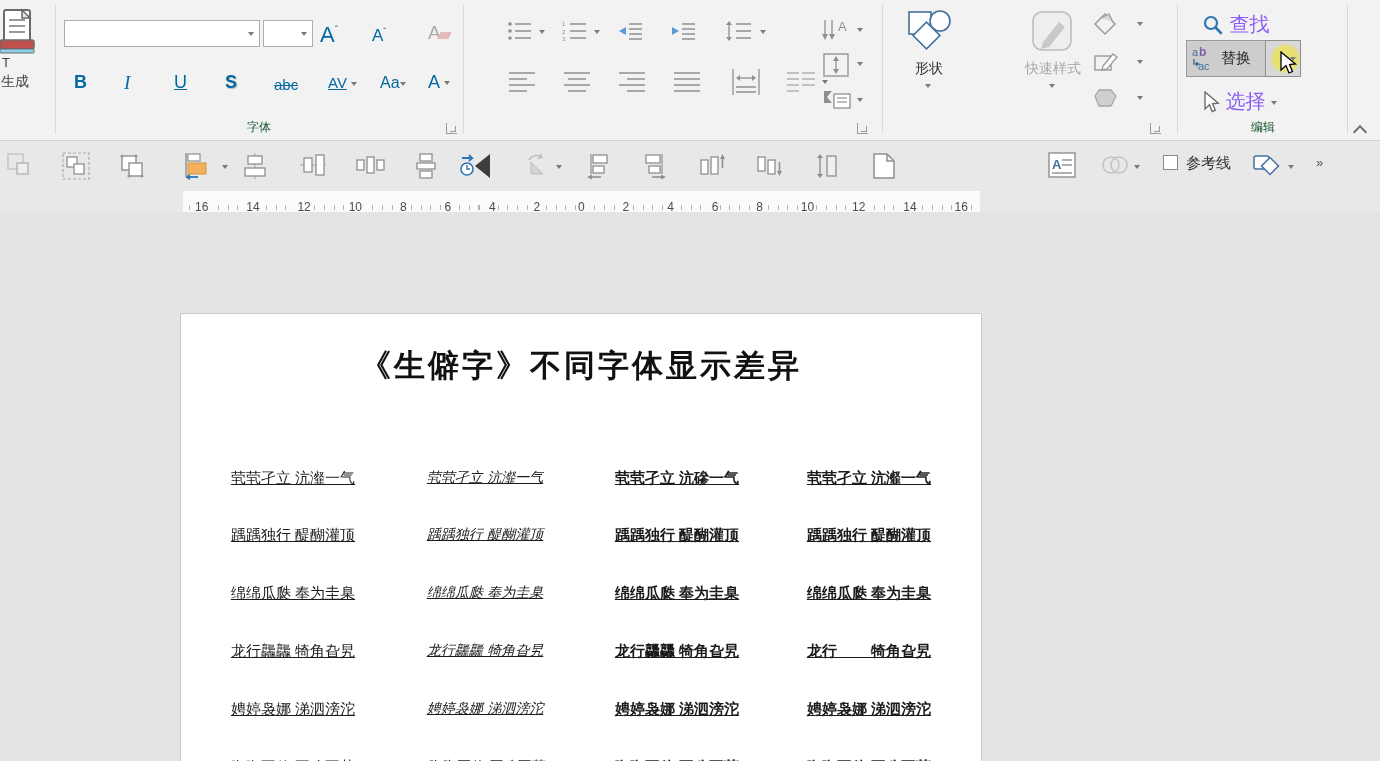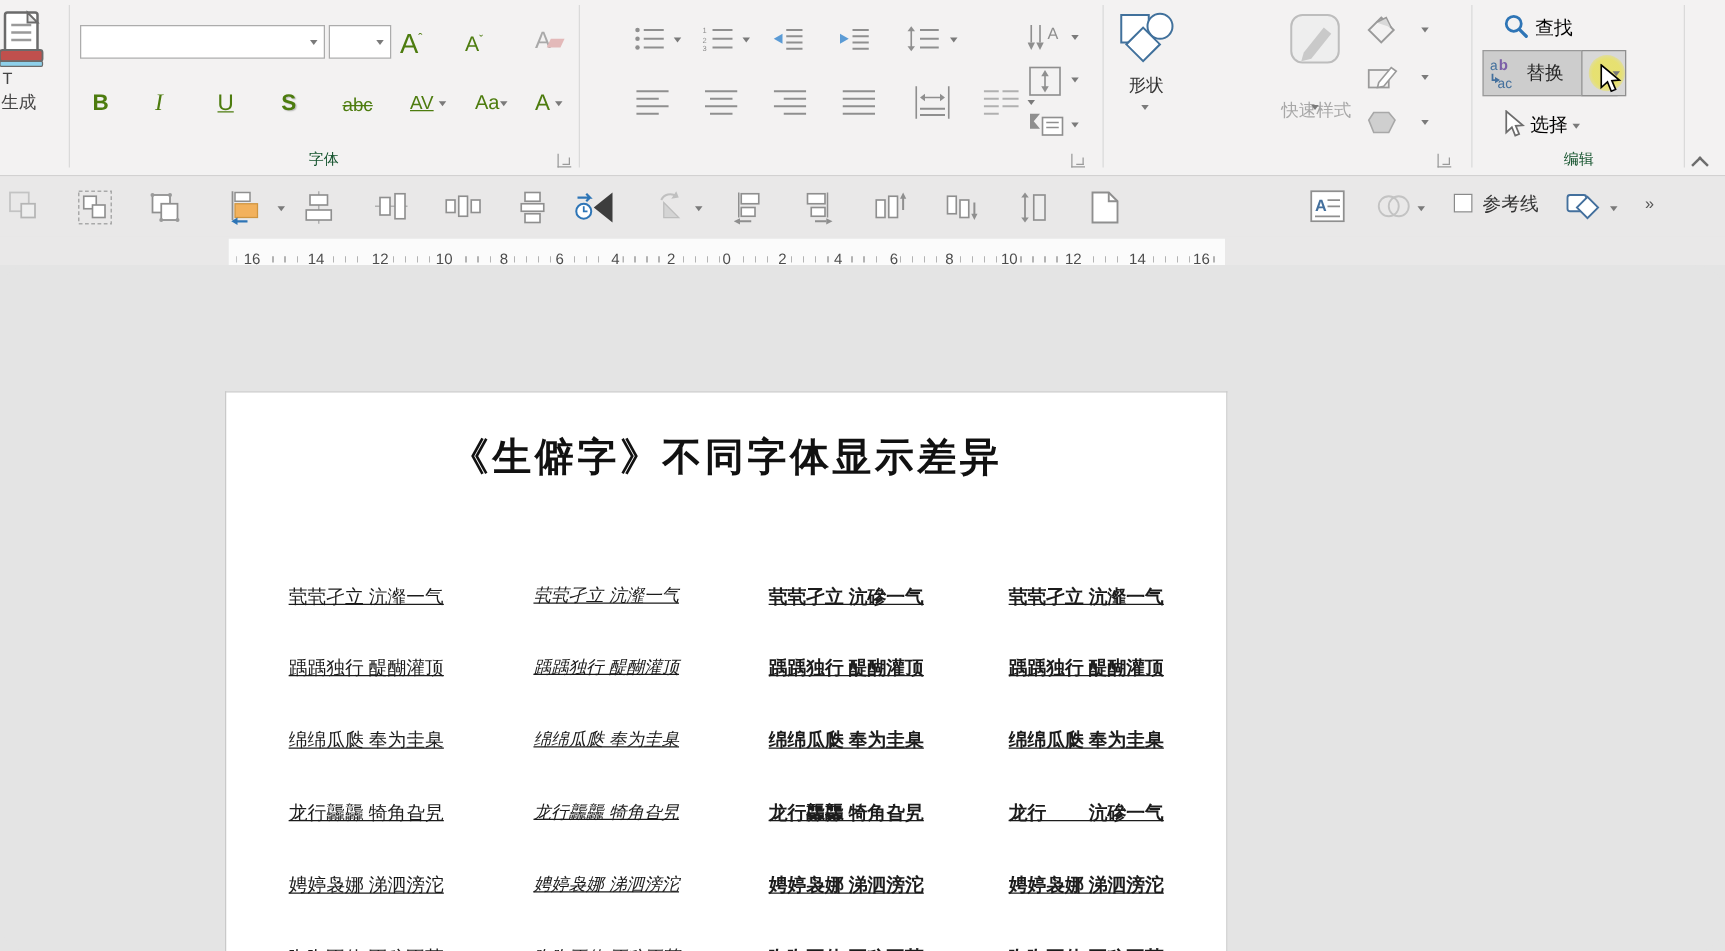--- a/index.html
+++ b/index.html
@@ -15,32 +15,32 @@
   .caret { display:inline-block; width:0; height:0; border-left:3.5px solid transparent; border-right:3.5px solid transparent; border-top:4px solid #7a7a7a; vertical-align:middle; }
   .combo { position:absolute; background:#fff; border:1px solid #acacac; }
   .combo .caret { position:absolute; right:5px; top:50%; margin-top:-2px; }
 
   .plugin { position:absolute; left:0; top:0; width:54px; height:140px; overflow:hidden; }
   .plugin svg { position:absolute; left:-8px; top:8px; }
   .plugin .l1 { position:absolute; left:2px; top:55px; font-size:13px; color:#444; }
   .plugin .l2 { position:absolute; left:1px; top:73px; font-size:14px; color:#444; }
 
   .fgrp { position:absolute; top:0; height:140px; }
-  .txtbtn { position:absolute; font-size:17px; color:#4d7c0f; cursor:default; }
+  .txtbtn { position:absolute; font-size:17px; color:#0369a1; cursor:default; }
   .row2 { top:72px; }
 
   .bigbtn { position:absolute; top:4px; width:56px; height:110px; text-align:center; }
   .bigbtn .blabel { position:absolute; top:56px; left:0; right:0; font-size:14px; color:#333; white-space:nowrap; }
   .bigbtn .bcaret { position:absolute; top:80px; left:50%; margin-left:-4px; }
-  .bigbtn.disabled .blabel { color:#a8a8a8;margin-top:20px; }
+  .bigbtn.disabled .blabel { color:#a8a8a8; }
 
   .smallbtn { position:absolute; width:26px; height:24px; }
 
   
-  .editrow { position:absolute; left:0; font-size:15px; color:#000000; }
+  .editrow { position:absolute; left:0; font-size:20px; color:#8b5cf6; }
   .replace-press { position:absolute; left:6px; top:40px; width:108px; height:37px; background:#cdcdcd; border:1px solid #9a9a9a; }
   .replace-drop { position:absolute; left:78px; top:-1px; width:36px; height:37px; background:#d8d8d8; border:1px solid #8f8f8f; }
   .ylight { position:absolute; left:5px; top:3px; width:29px; height:29px; border-radius:50%; background:radial-gradient(circle,#e9e25fd9 0 55%, #e9e25f66 75%, transparent 78%); }
   .collapse { position:absolute; left:1352px; top:124px; width:16px; height:14px; }
   .collapse:before { content:""; position:absolute; left:3px; top:3px; width:8px; height:8px; border-left:2px solid #6d6d6d; border-top:2px solid #6d6d6d; transform:rotate(45deg); }
 
   
   .tb2 { position:absolute; top:141px; left:0; width:1380px; height:48px; background:#e9e8e8; }
   .t2i { position:absolute; top:11px; width:30px; height:28px; }
   .t2caret { position:absolute; top:24px; }
@@ -250,21 +250,21 @@
           <line x1="15" y1="14" x2="25" y2="14" stroke="#8f8f8f" stroke-width="1.2"></line>
       </svg>
       </span>
     <span class="caret" style="position:absolute;left:392px;top:98px"></span>
 
     <div class="launcher" style="left:392px"></div>
   </div>
   <div class="vsep" style="left:882px"></div>
 
   <div class="fgrp" style="left:885px;width:290px">
-    <div class="bigbtn" style="left:4px">
+    <div class="bigbtn" style="left:16px">
       <svg width="48" height="50" viewBox="0 0 48 50" style="margin:4px auto 0">
         <rect x="4" y="4" width="22" height="22" fill="#fff" stroke="#41719c" stroke-width="1.6"></rect>
         <circle cx="35" cy="13" r="10" fill="#fff" stroke="#41719c" stroke-width="1.6"></circle>
         <rect x="12" y="18" width="19" height="19" fill="#fff" stroke="#41719c" stroke-width="1.6" transform="rotate(45 21.5 27.5)"></rect>
       </svg>
       <span class="blabel">形状</span>
       <span class="bcaret caret"></span>
     </div>
     <div class="bigbtn disabled" style="left:132px;width:72px">
       <svg width="48" height="50" viewBox="0 0 48 50" style="margin:4px auto 0">
@@ -566,21 +566,21 @@
         
         
         
         
       </div>
 
       <div class="col c4">
         <div class="vline">茕茕孑立 沆瀣一气</div>
         <div class="vline">踽踽独行 醍醐灌顶</div>
         <div class="vline">绵绵瓜瓞 奉为圭臬</div>
-        <div class="vline">龙行　　 沆磣一气</div>
+        <div class="vline">龙行　　 犄角旮旯</div>
         <div class="vline">娉婷袅娜 涕泗滂沱</div>
         <div class="vline">呶呶不休 不稂不莠</div>
         
         
         
         
         
         
       </div>
 

